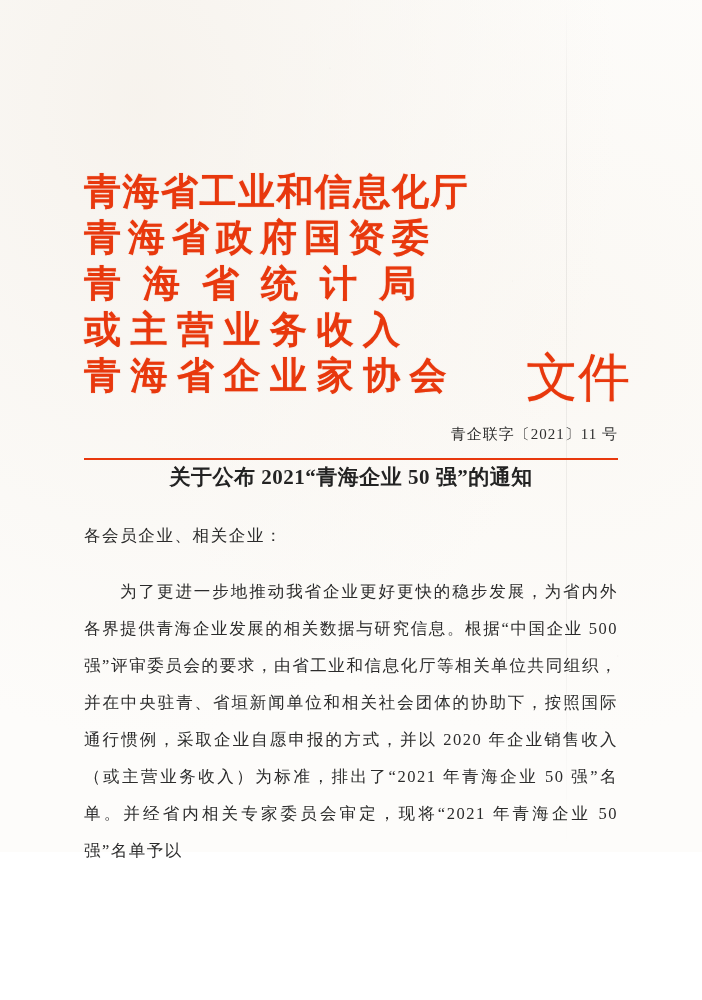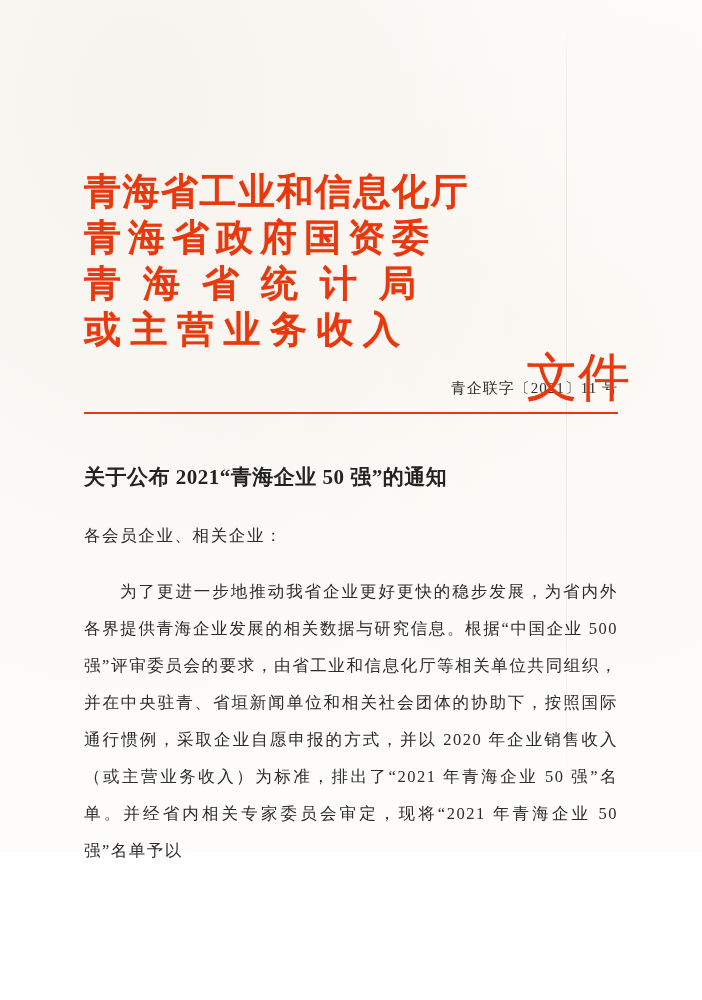--- a/index.html
+++ b/index.html
@@ -110,21 +110,21 @@
   }
 
   
   .doc-body {
     position: absolute;
     left: 84px;
     right: 84px;
     top: 455px;
   }
   .doc-title {
-    text-align: left;
+    text-align: center;
     font-size: 21px;
     font-weight: bold;
     color: #232323;
     letter-spacing: 0.5px;
     margin: 8px 0 34px 0;
     font-family: "Liberation Serif", "DejaVu Serif", serif;
   }
   .salutation {
     font-size: 16.5px;
     color: #2b2b2b;
@@ -157,20 +157,23 @@
     <div class="lh-row">
       <div class="lh-title spread-2">青海省政府国资委</div>
     </div>
     <div class="lh-row">
       <div class="lh-title spread-3">青海省统计局</div>
       <div class="wenjian">文件</div>
     </div>
     <div class="lh-row">
       <div class="lh-title spread-4">或主营业务收入</div>
     </div>
+    <div class="lh-row">
+      <div class="lh-title spread-5">青海省企业家协会</div>
+    </div>
 
     <div class="doc-number">青企联字〔2021〕11 号</div>
     <div class="red-rule"></div>
   </div>
 
   <div class="doc-body">
     <div class="doc-title">关于公布 2021“青海企业 50 强”的通知</div>
     <div class="salutation">各会员企业、相关企业：</div>
     <p class="para">为了更进一步地推动我省企业更好更快的稳步发展，为省内外各界提供青海企业发展的相关数据与研究信息。根据“中国企业 500 强”评审委员会的要求，由省工业和信息化厅等相关单位共同组织，并在中央驻青、省垣新闻单位和相关社会团体的协助下，按照国际通行惯例，采取企业自愿申报的方式，并以 2020 年企业销售收入（或主营业务收入）为标准，排出了“2021 年青海企业 50 强”名单。并经省内相关专家委员会审定，现将“2021 年青海企业 50 强”名单予以</p>
   </div>

